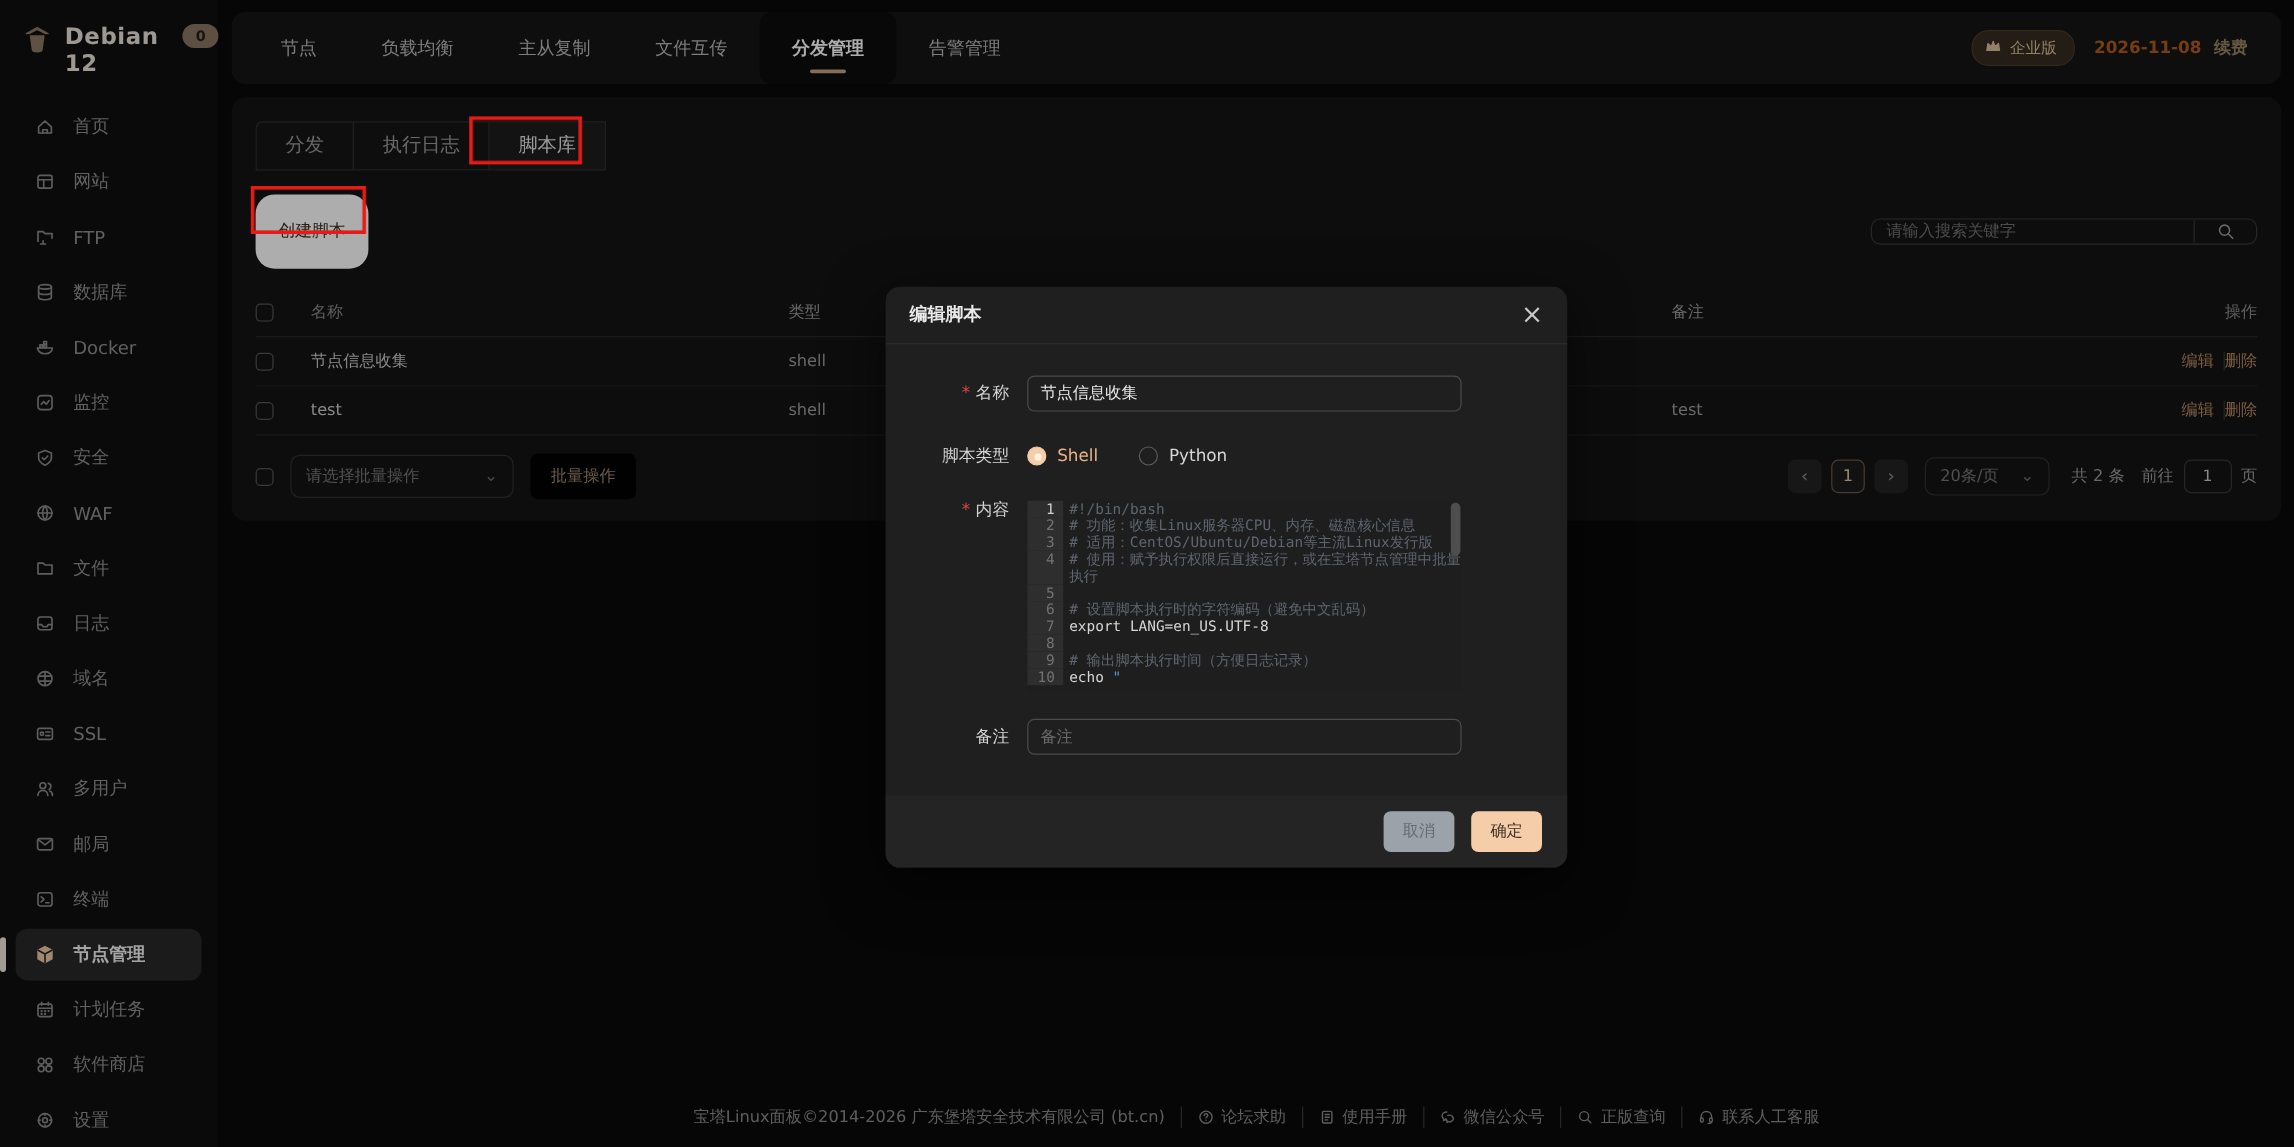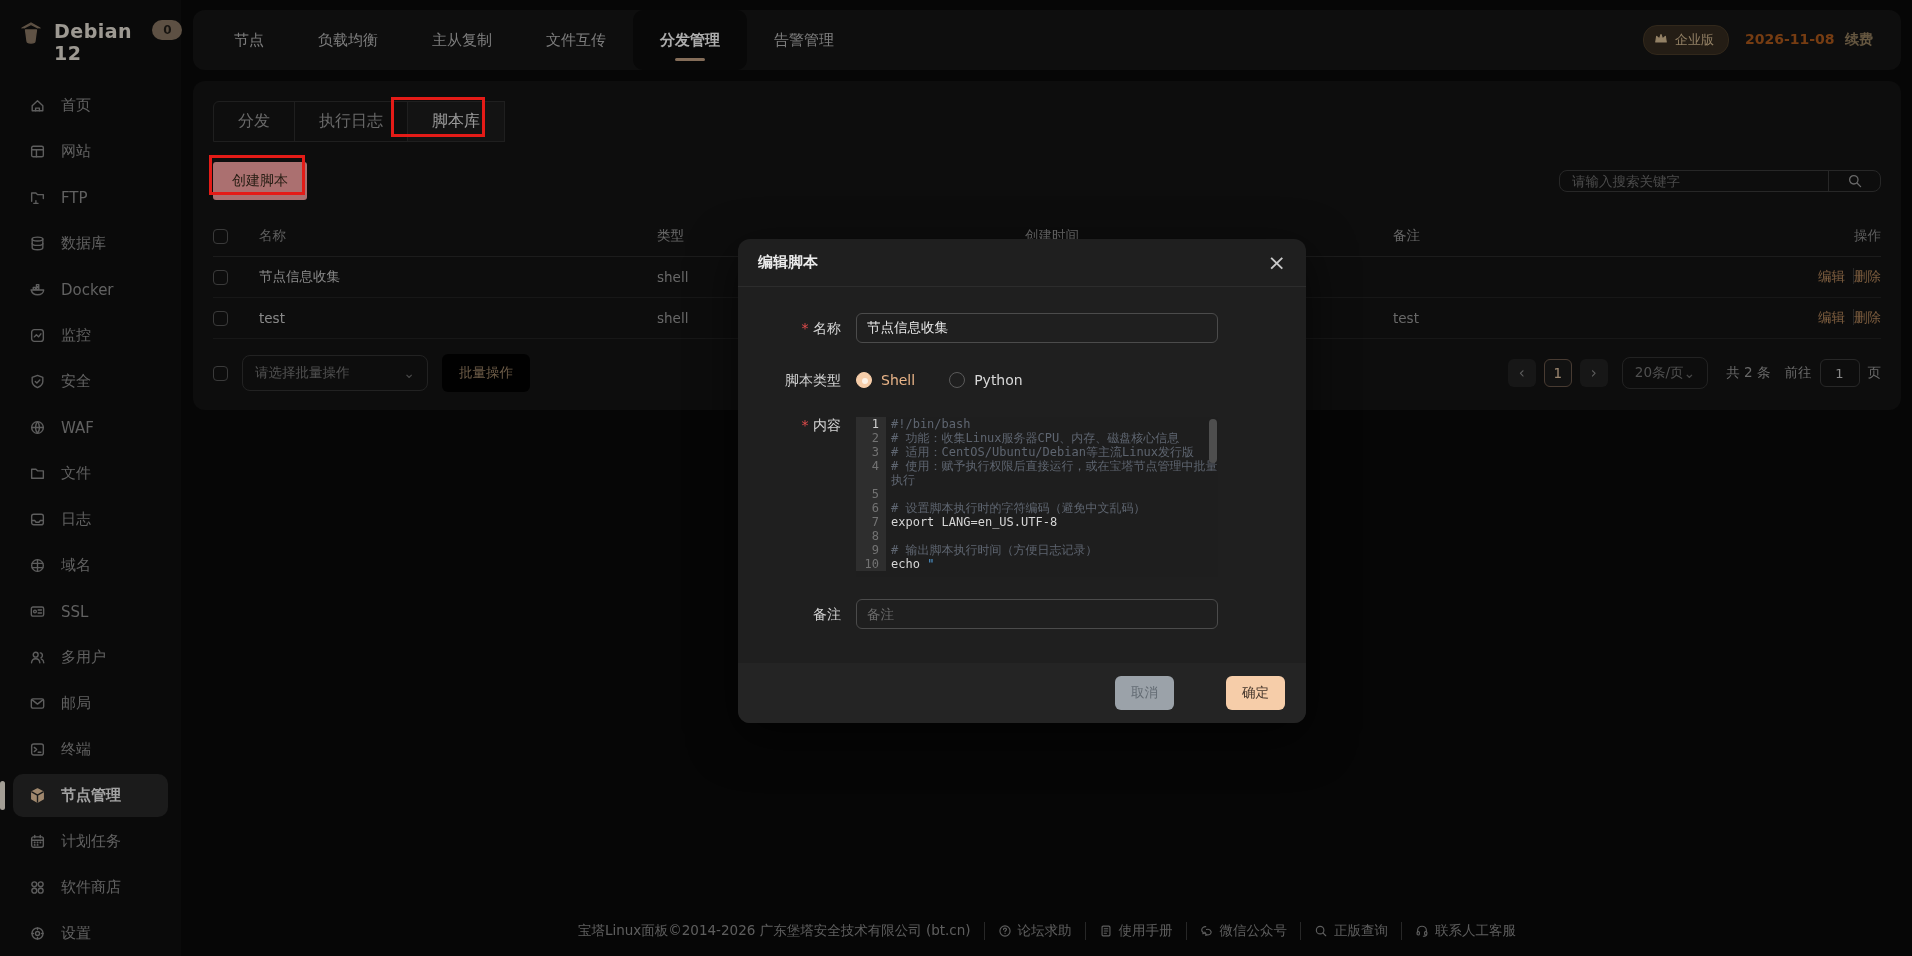--- a/index.html
+++ b/index.html
@@ -36,40 +36,40 @@
   .renew-date { color:#ae591b; font-weight:bold; }
   .renew-label { color:#96805f; font-weight:bold; margin-left:6px; }
 
   
   .content-card { background:#141414; border-radius:12px; margin-top:11px; padding:20px 20px 18px; flex-shrink:0; }
   .sub-tabs { display:flex; }
   .sub-tab { border:1px solid #2e2e2e; padding:9px 24px; font-size:16px; color:#9a9a9a; margin-left:-1px; cursor:pointer; background:#161616; }
   .sub-tab:first-child { border-radius:6px 0 0 0; margin-left:0; }
   .sub-tab.active { color:#e3e3e3; background:#1c1c1c; }
   .toolbar { display:flex; justify-content:space-between; align-items:center; margin-top:20px; }
-  .create-btn { background:#fca5a5; color:#3a2c1e; border:none; font-size:14px; padding:10px 19px; border-radius:3px; cursor:pointer; font-family:inherit; }
+  .create-btn { background:#ffffff; color:#3a2c1e; border:none; font-size:14px; padding:22px 19px; border-radius:16px; cursor:pointer; font-family:inherit; }
   .search-box { width:322px; height:22px; border:1px solid #3a3a3a; border-radius:8px; display:flex; overflow:hidden; }
   .search-box input { flex:1; background:transparent; border:none; outline:none; color:#d0d0d0; font-size:13.5px; padding:0 12px; font-family:inherit; }
   .search-box input::placeholder { color:#6f6f6f; }
   .search-btn { width:52px; border-left:1px solid #3a3a3a; display:flex; align-items:center; justify-content:center; cursor:pointer; }
 
   .tbl { margin-top:16px; font-size:13.5px; }
   .tbl-row { display:grid; grid-template-columns:46px 398px 368px 368px 1fr 130px; align-items:center; height:41px; border-bottom:1px solid #232323; }
   .tbl-row.head { color:#8a8a8a; border-bottom:1px solid #2a2a2a; }
   .tbl-row .c-name { color:#c9c9c9; }
   .tbl-row.head .c-name { color:#8a8a8a; }
   .c-type,.c-time,.c-remark { color:#9a9a9a; }
   .c-action { text-align:right; color:#8a8a8a; }
   .row-link { color:#b98a5d; cursor:pointer; }
   .row-link + .row-link { margin-left:8px; padding-left:0; border-left:1px solid #3a3a3a; }
   .checkbox { width:15px; height:15px; border:1.4px solid #565656; border-radius:4px; display:inline-block; cursor:pointer; }
 
   .batch-row { display:flex; align-items:center; margin-top:15px; }
   .batch-left { display:flex; align-items:center; gap:14px; flex:1; }
-  .fake-select { border:1px solid #333333; border-radius:8px; height:36px; display:flex; align-items:center; gap:0; padding:0 12px; color:#767676; font-size:13.5px; cursor:pointer; }
+  .fake-select { border:1px solid #333333; border-radius:8px; height:36px; display:flex; align-items:center; gap:18px; padding:0 12px; color:#767676; font-size:13.5px; cursor:pointer; }
   .fake-select .chev { color:#6a6a6a; font-size:14px; }
   .batch-btn { background:#000000; color:#b79a77; border:none; font-size:13.5px; padding:10px 17px; border-radius:6px; cursor:not-allowed; font-family:inherit; opacity:.85; }
   .pager { display:flex; align-items:center; gap:8px; color:#9a9a9a; font-size:13.5px; }
   .pg-btn { width:28px; height:28px; border-radius:6px; background:#232323; color:#8a8a8a; display:flex; align-items:center; justify-content:center; font-size:15px; cursor:pointer; }
   .pg-num { width:28px; height:28px; border-radius:6px; border:1px solid #6b584a; color:#e3c5a3; background:#1b1b1b; display:flex; align-items:center; justify-content:center; cursor:pointer; }
   .page-size { height:32px; margin-left:6px; }
   .total-text { margin-left:10px; white-space:nowrap; }
   .goto-label { margin-left:6px; }
   .goto-input { width:40px; height:28px; border:1px solid #3a3a3a; border-radius:6px; background:transparent; color:#c9c9c9; text-align:center; font-size:13px; outline:none; font-family:inherit; }
   .page-label { }
@@ -106,21 +106,21 @@
   .ln { width:30px; flex-shrink:0; background:#2e2e2e; color:#737373; text-align:right; padding-right:7px; }
   .cl.cur .ln { color:#cfcfcf; }
   .ct { flex:1; padding-left:5px; white-space:pre-wrap; word-break:break-all; color:#d6d6d6; }
   .ct.comment { color:#5e6570; }
   .ct .str { color:#4f9cd8; }
   .ed-scrollbar { position:absolute; right:1px; top:2px; width:8px; height:44px; border-radius:4px; background:#4e4e4e; }
 
   .modal-footer { background:#242424; border-radius:0 0 12px 12px; padding:13px 21px; display:flex; justify-content:flex-end; gap:14px; margin-top:8px; }
   .btn { border:none; font-size:13.5px; padding:8px 16px; border-radius:6px; cursor:pointer; font-family:inherit; }
   .btn-cancel { background:#9ba2a9; color:#646c74; }
-  .btn-confirm { background:#f6cda9; color:#42342a;margin-left:38px; }
+  .btn-confirm { background:#f6cda9; color:#42342a; }
 
   .annotation-box { position:absolute; border:3px solid #e41b17; z-index:100; pointer-events:none; }
   svg { fill:none; stroke-width:1.3; stroke-linecap:round; stroke-linejoin:round; }
 </style>
 </head>
 <body>
 
 <div class="app">
 
   <aside class="sidebar">

